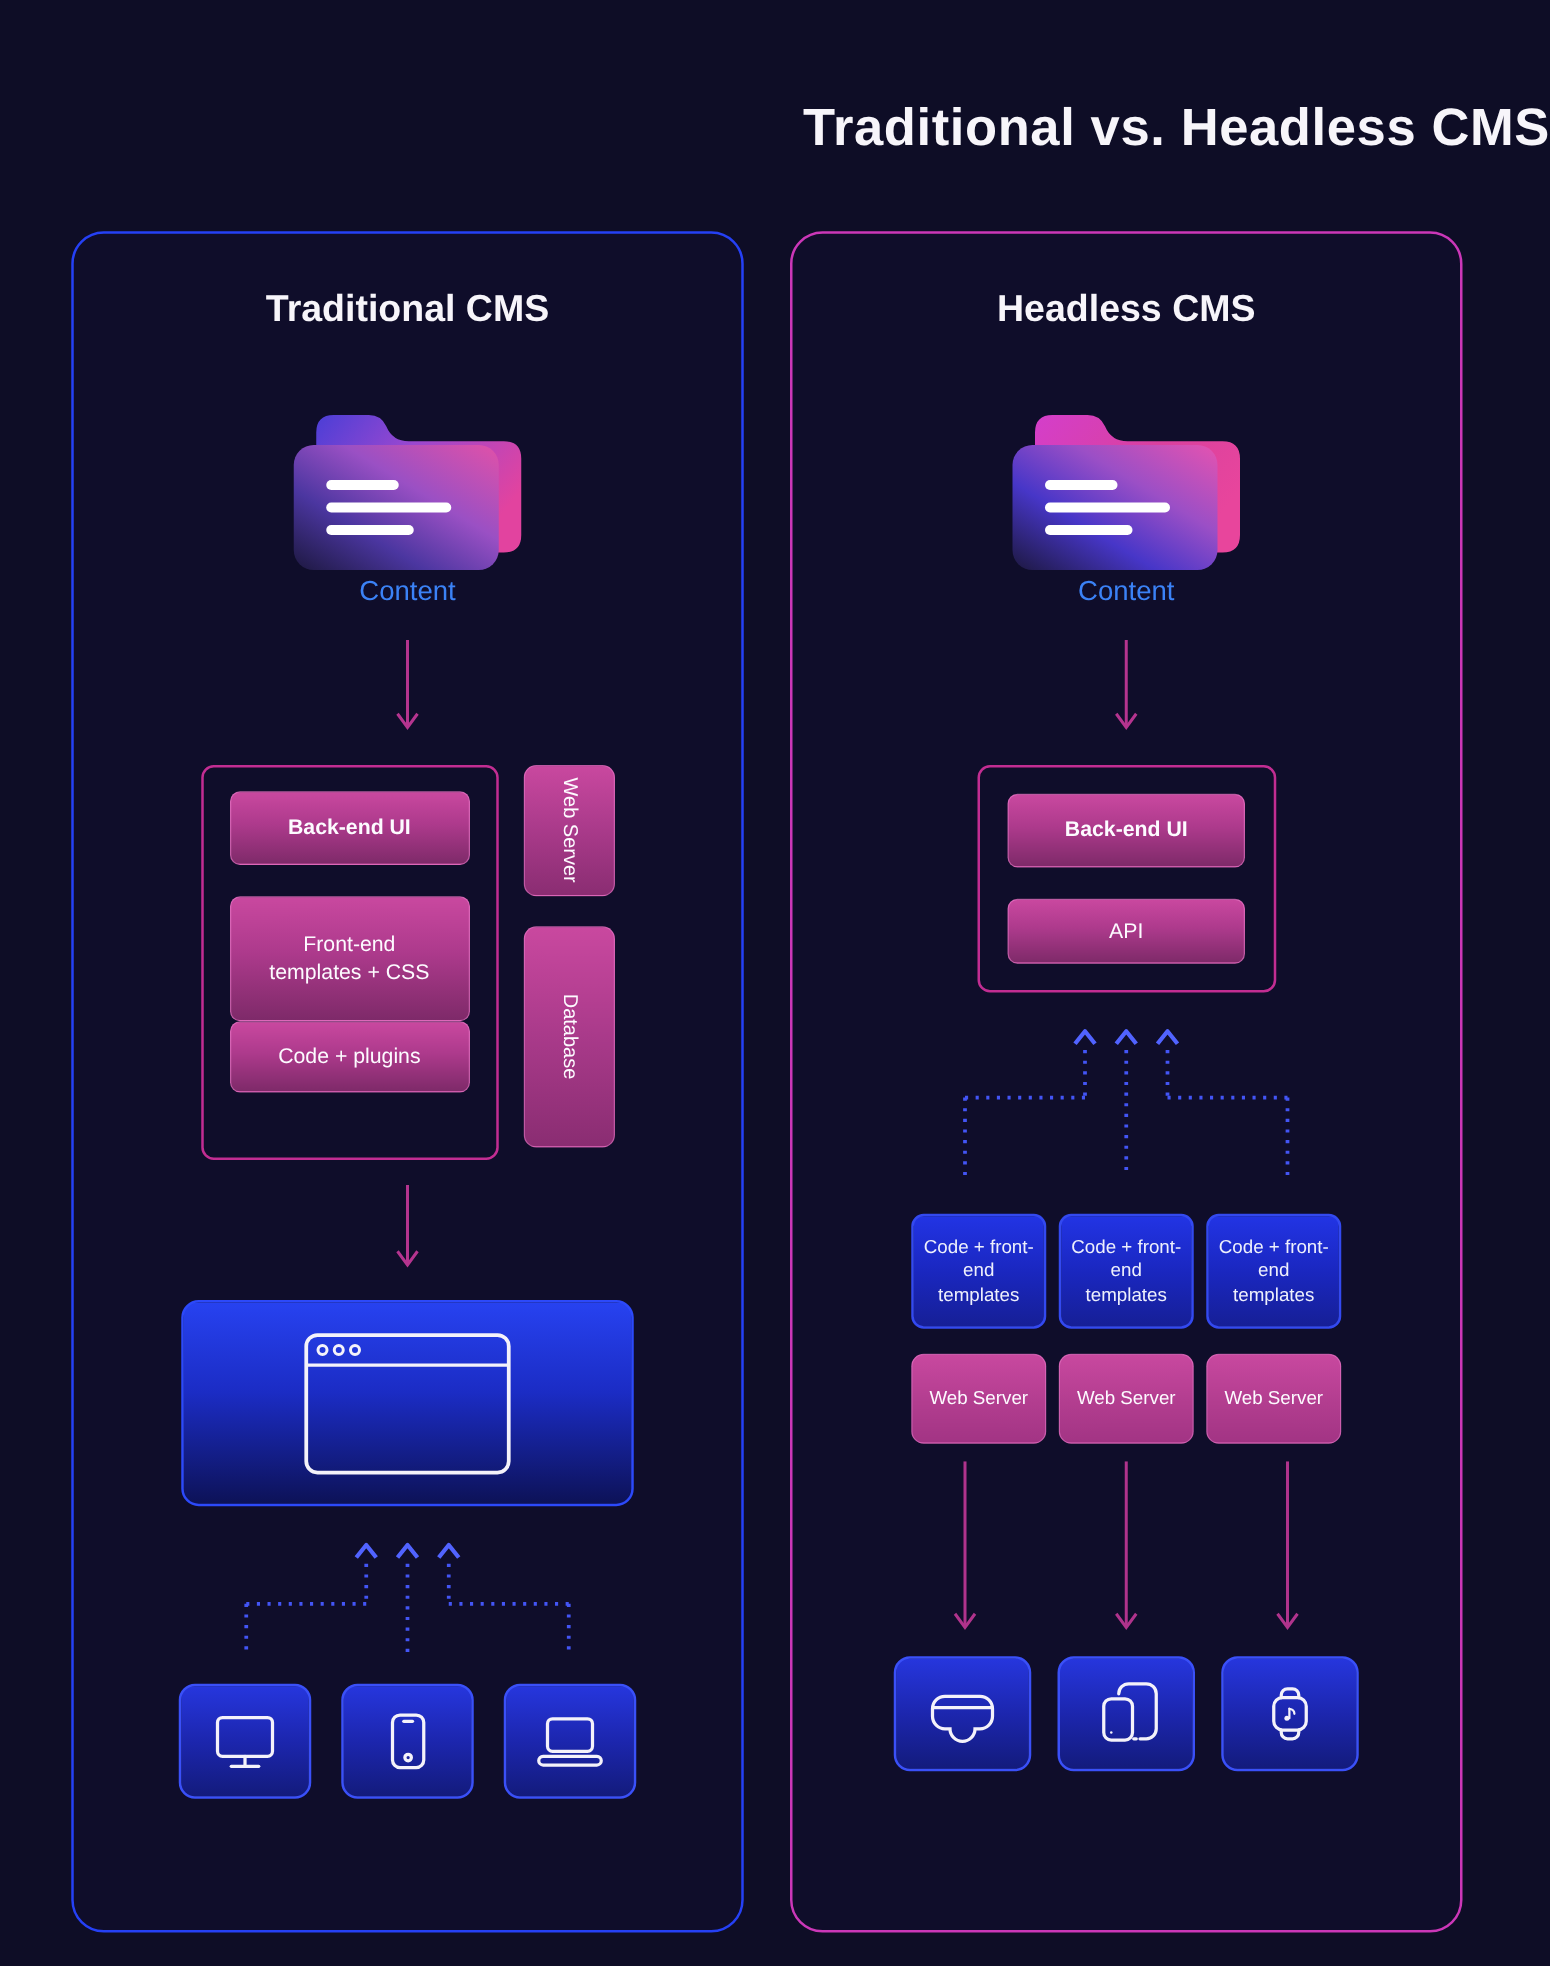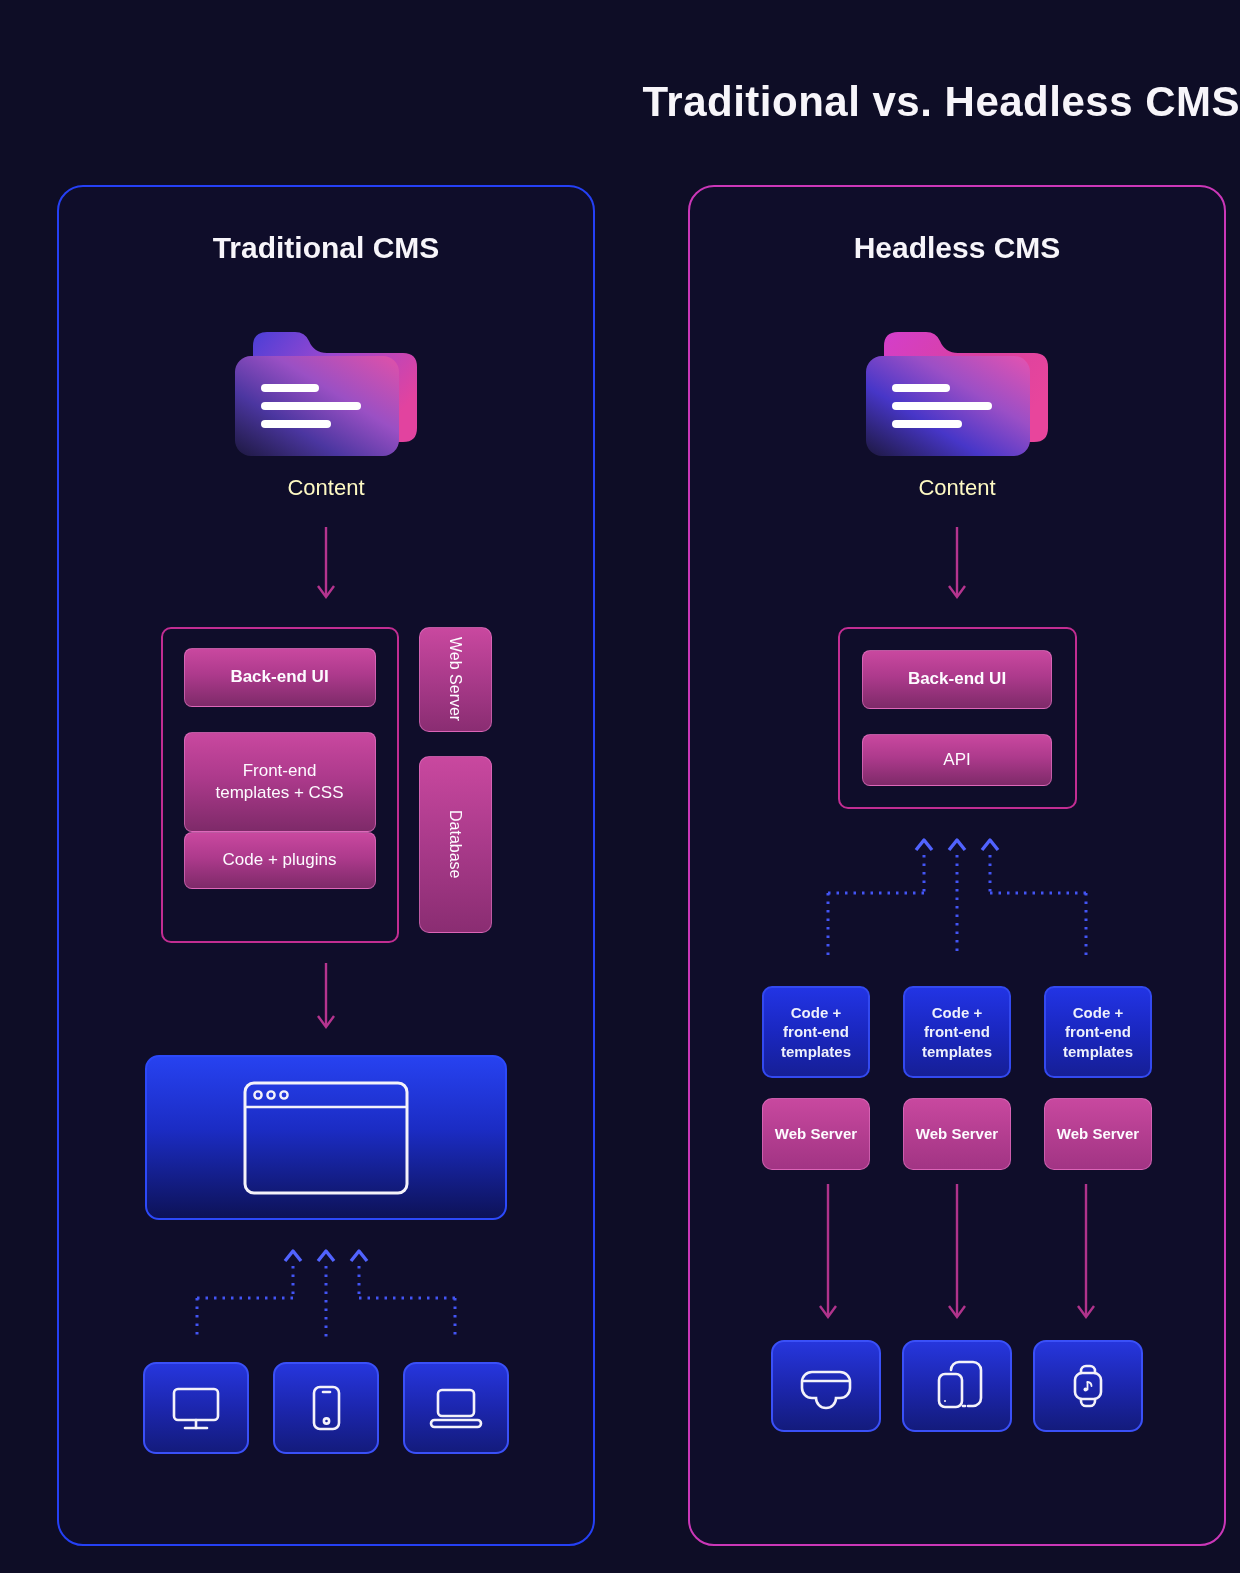--- a/index.html
+++ b/index.html
@@ -16,24 +16,24 @@
     text-align:right;font-size:42px;font-weight:700;letter-spacing:0.5px;
     color:#f7f5fa;margin:0;
   }
   .panel{
     position:absolute;top:185px;width:534px;height:1313px;
     border-radius:26px;background:rgba(17,14,45,0.55);
     display:flex;flex-direction:column;align-items:center;
     padding-top:44px;box-sizing:content-box;
   }
   .panel-traditional{left:57px;border:2px solid #2540f5;}
-  .panel-headless{left:688px;border:2px solid #cb37b8;}
+  .panel-headless{left:632px;border:2px solid #cb37b8;}
   .panel-title{font-size:30px;font-weight:700;color:#f7f5fa;line-height:1.1;}
   .folder-wrap{margin-top:36px;line-height:0;}
-  .content-label{margin-top:17px;font-size:22px;font-weight:400;color:#fef9c3;}
+  .content-label{margin-top:2px;font-size:22px;font-weight:400;color:#3b82f6;}
   .flow-arrow{margin-top:26px;line-height:0;}
 
   
   .stack-row{margin-top:24px;display:flex;gap:20px;align-items:flex-start;}
   .cms-stack{
     width:194px;border:2px solid #c22d92;border-radius:10px;
     padding:19px 20px 28px 20px;display:flex;flex-direction:column;align-items:center;
   }
   .magenta-box{
     width:192px;border-radius:8px;
@@ -74,21 +74,21 @@
     background:linear-gradient(180deg,#2742f0 0%,#1b2cc4 45%,#0d1257 100%);
     border:2px solid #2c49fa;
     display:flex;align-items:center;justify-content:center;box-sizing:border-box;
   }
 
   .merge-wrap{line-height:0;}
   .merge-left{margin-top:26px;}
   .merge-right{margin-top:26px;}
 
   
-  .tri-row{display:flex;gap:33px;margin-top:25px;font-weight:bold;}
+  .tri-row{display:flex;gap:10px;margin-top:25px;}
   .blue-box{
     width:108px;height:92px;border-radius:10px;
     background:linear-gradient(180deg,#2234e4 0%,#1a27c0 50%,#161f96 100%);
     border:2px solid #3349f0;box-sizing:border-box;
     display:flex;align-items:center;justify-content:center;
     font-size:15px;color:#eef0fc;text-align:center;line-height:1.3;
     padding:0 6px;
   }
   .tri-row-servers{margin-top:20px;}
   .pink-box{

